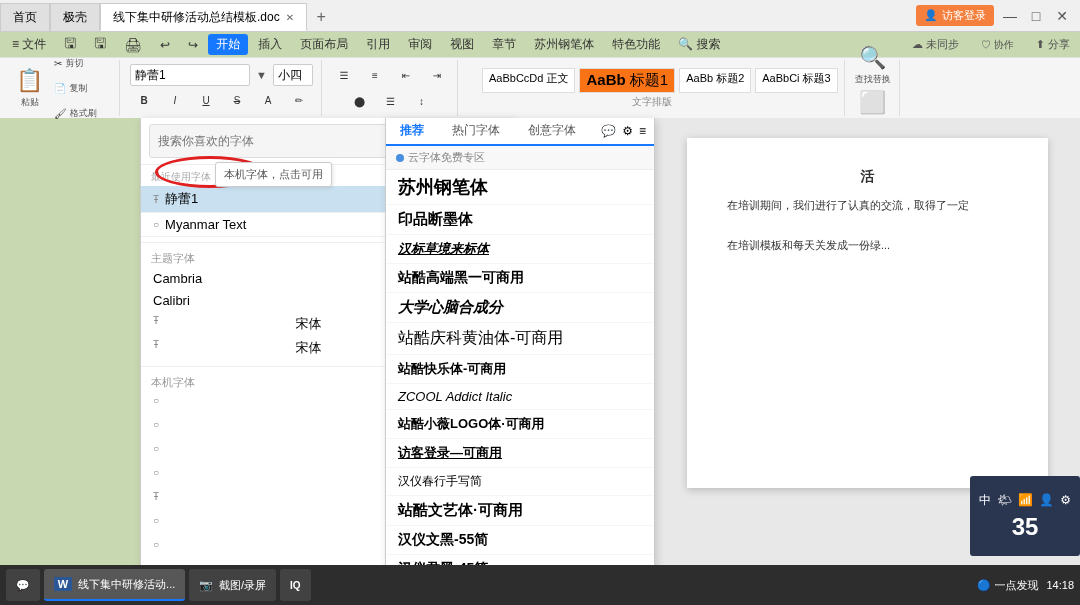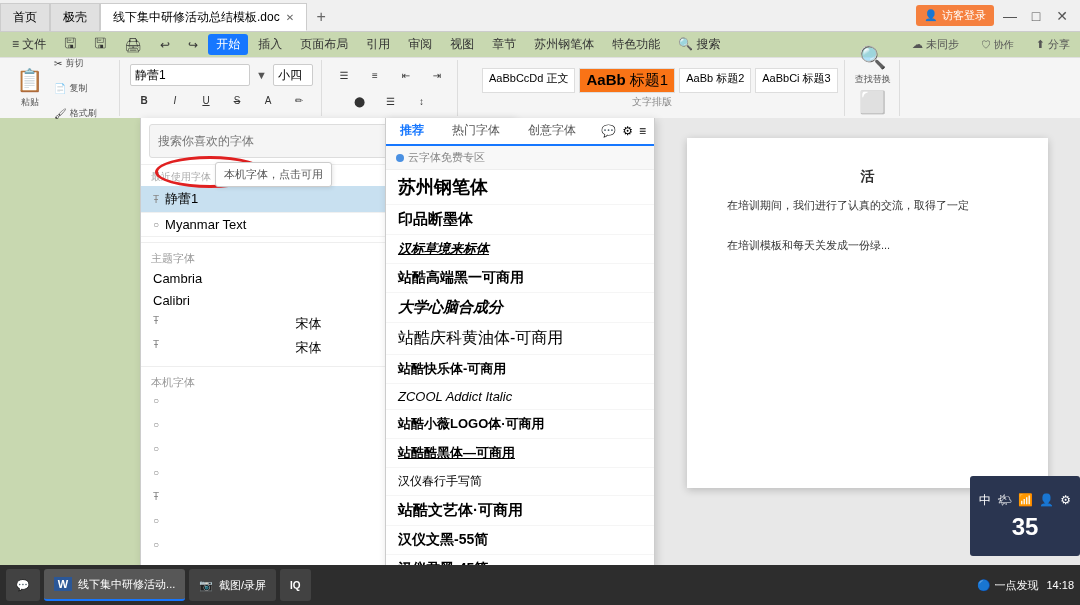--- a/index.html
+++ b/index.html
@@ -766,21 +766,21 @@
       <div class="cloud-font-item">
         <span style="font-size:13px;font-weight:bold;">站酷快乐体-可商用</span>
       </div>
       <div class="cloud-font-item">
         <span style="font-size:13px;font-style:italic;">ZCOOL Addict Italic</span>
       </div>
       <div class="cloud-font-item">
         <span style="font-size:13px;font-weight:bold;">站酷小薇LOGO体·可商用</span>
       </div>
       <div class="cloud-font-item">
-        <span style="font-size:13px;font-weight:900;text-decoration:underline;">站酷酷黑体—可商用</span>
+        <span style="font-size:13px;font-weight:900;text-decoration:underline;">访客登录—可商用</span>
       </div>
       <div class="cloud-font-item">
         <span style="font-size:12px;">汉仪春行手写简</span>
       </div>
       <div class="cloud-font-item">
         <span style="font-size:15px;font-weight:bold;">站酷文艺体·可商用</span>
       </div>
       <div class="cloud-font-item">
         <span style="font-size:14px;font-weight:bold;">汉仪文黑-55简</span>
       </div>

